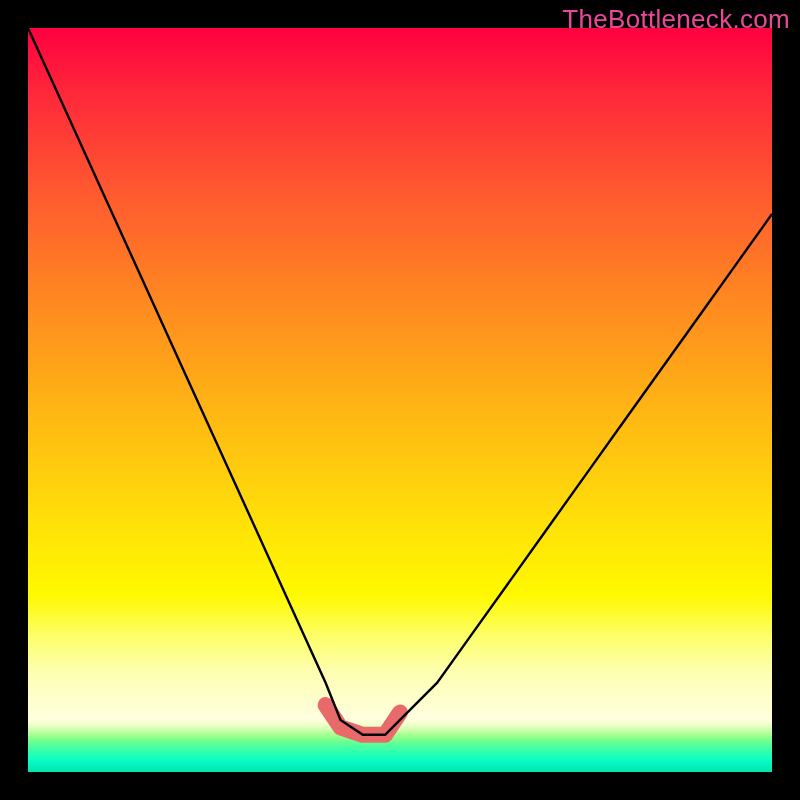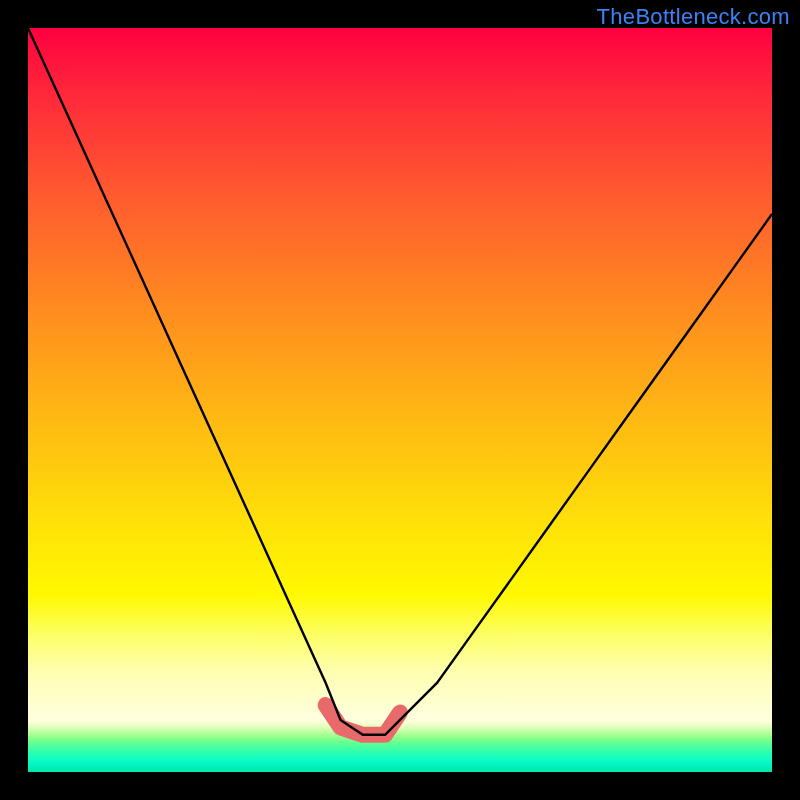--- a/index.html
+++ b/index.html
@@ -16,22 +16,22 @@
     top: 0;
     left: 0;
     width: 800px;
     height: 800px;
     background: #000;
   }
   .watermark {
     position: absolute;
     top: 4px;
     right: 10px;
-    color: #3b82f6;
-    font-size: 22px;
+    color: #ec4899;
+    font-size: 26px;
     font-weight: 500;
     letter-spacing: 0.3px;
     z-index: 50;
   }
   .plot {
     position: absolute;
     left: 28px;
     top: 28px;
     width: 744px;
     height: 744px;

